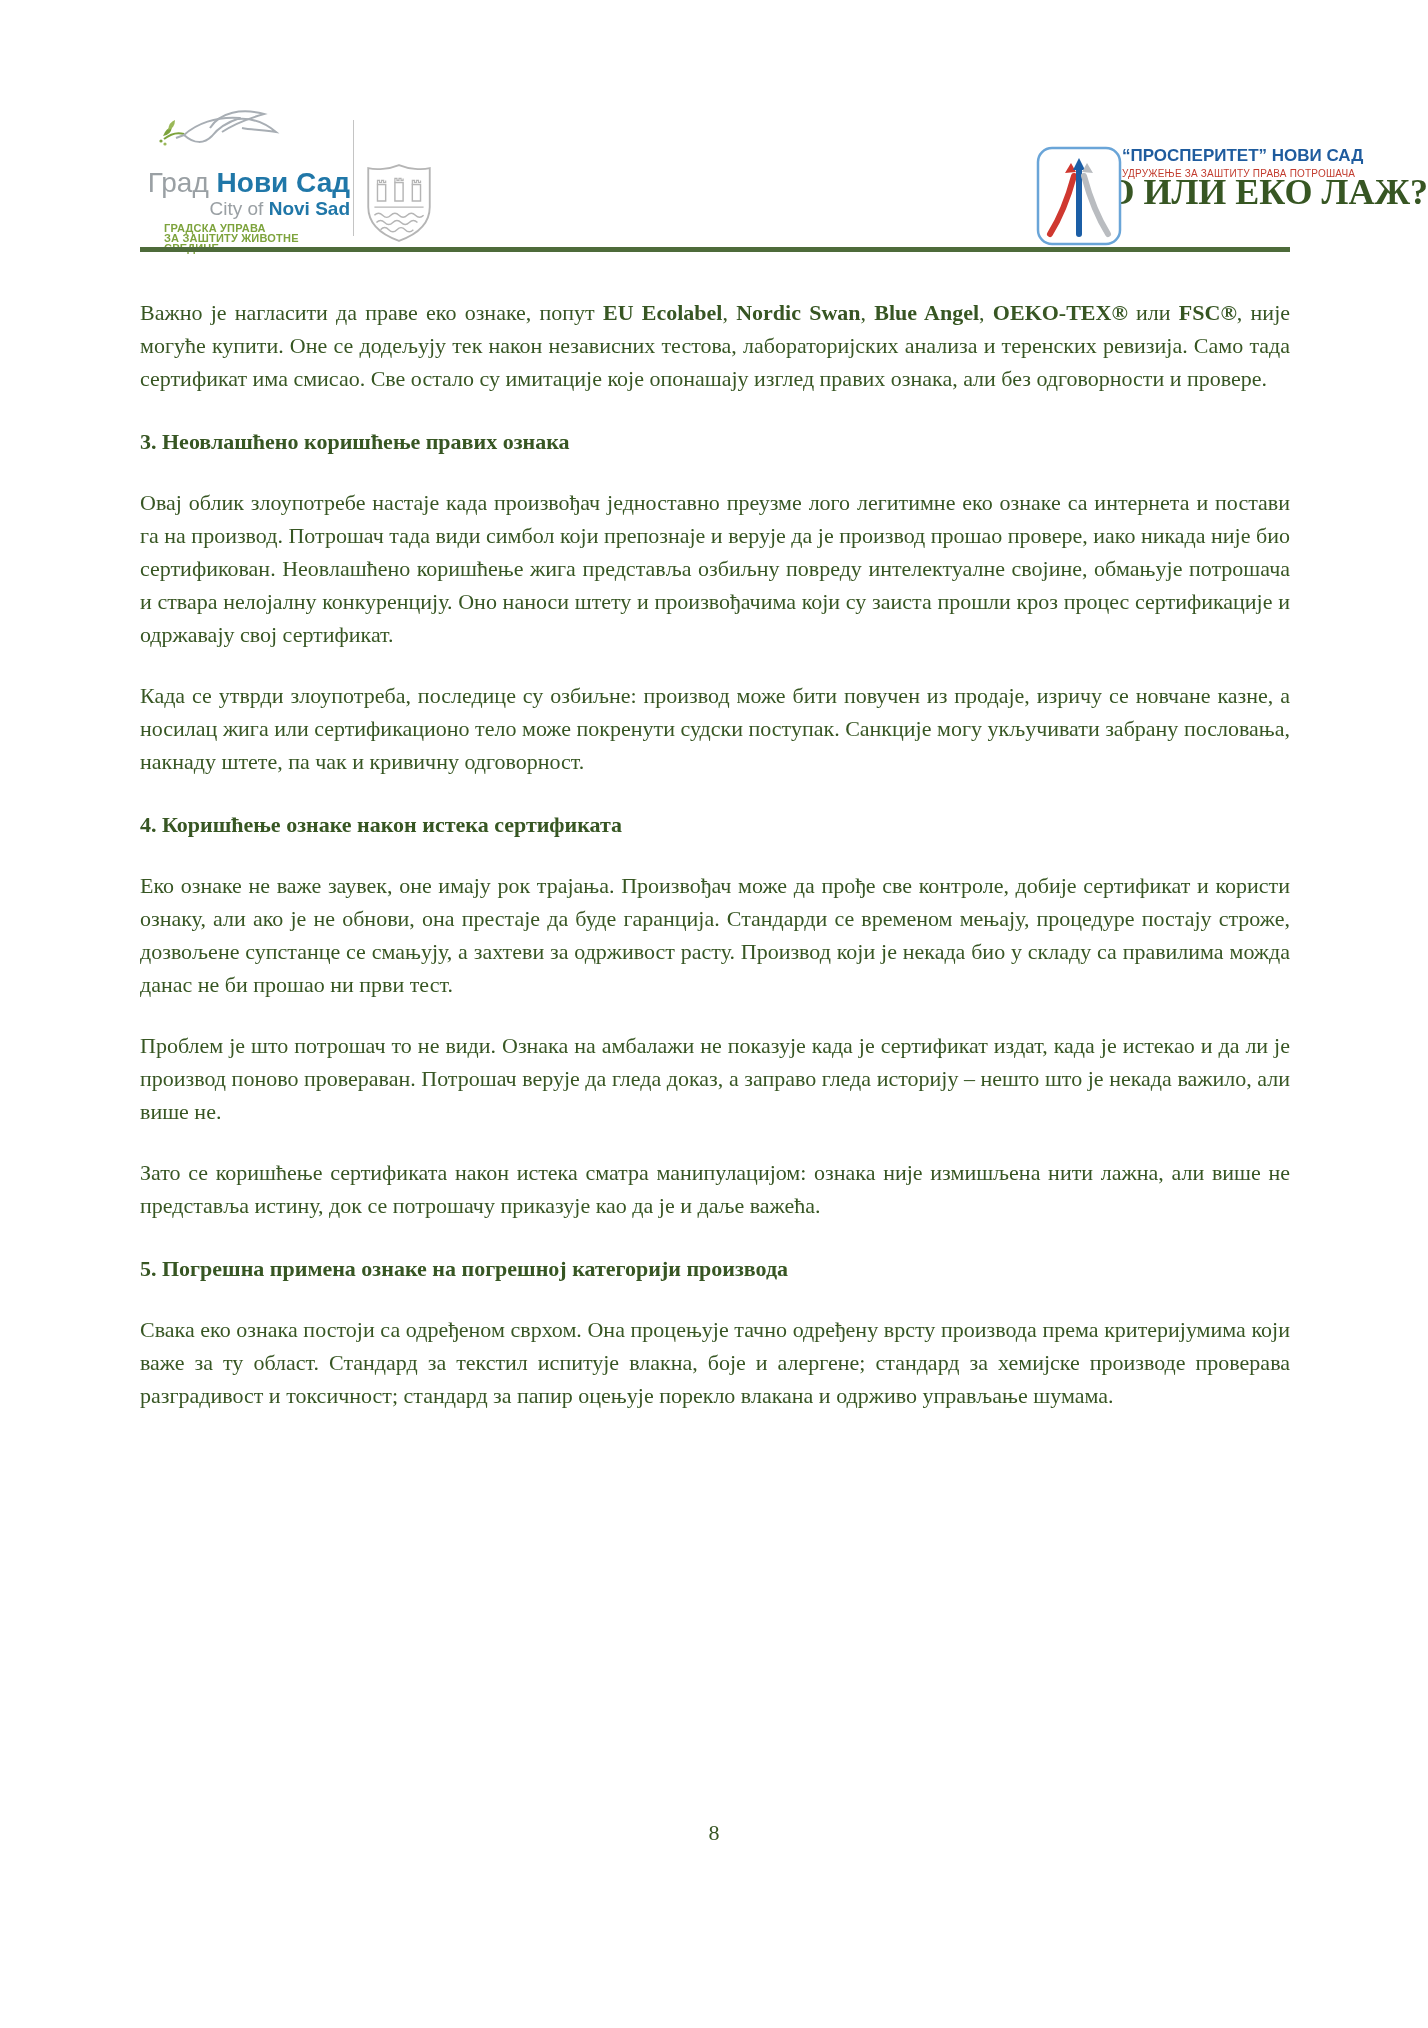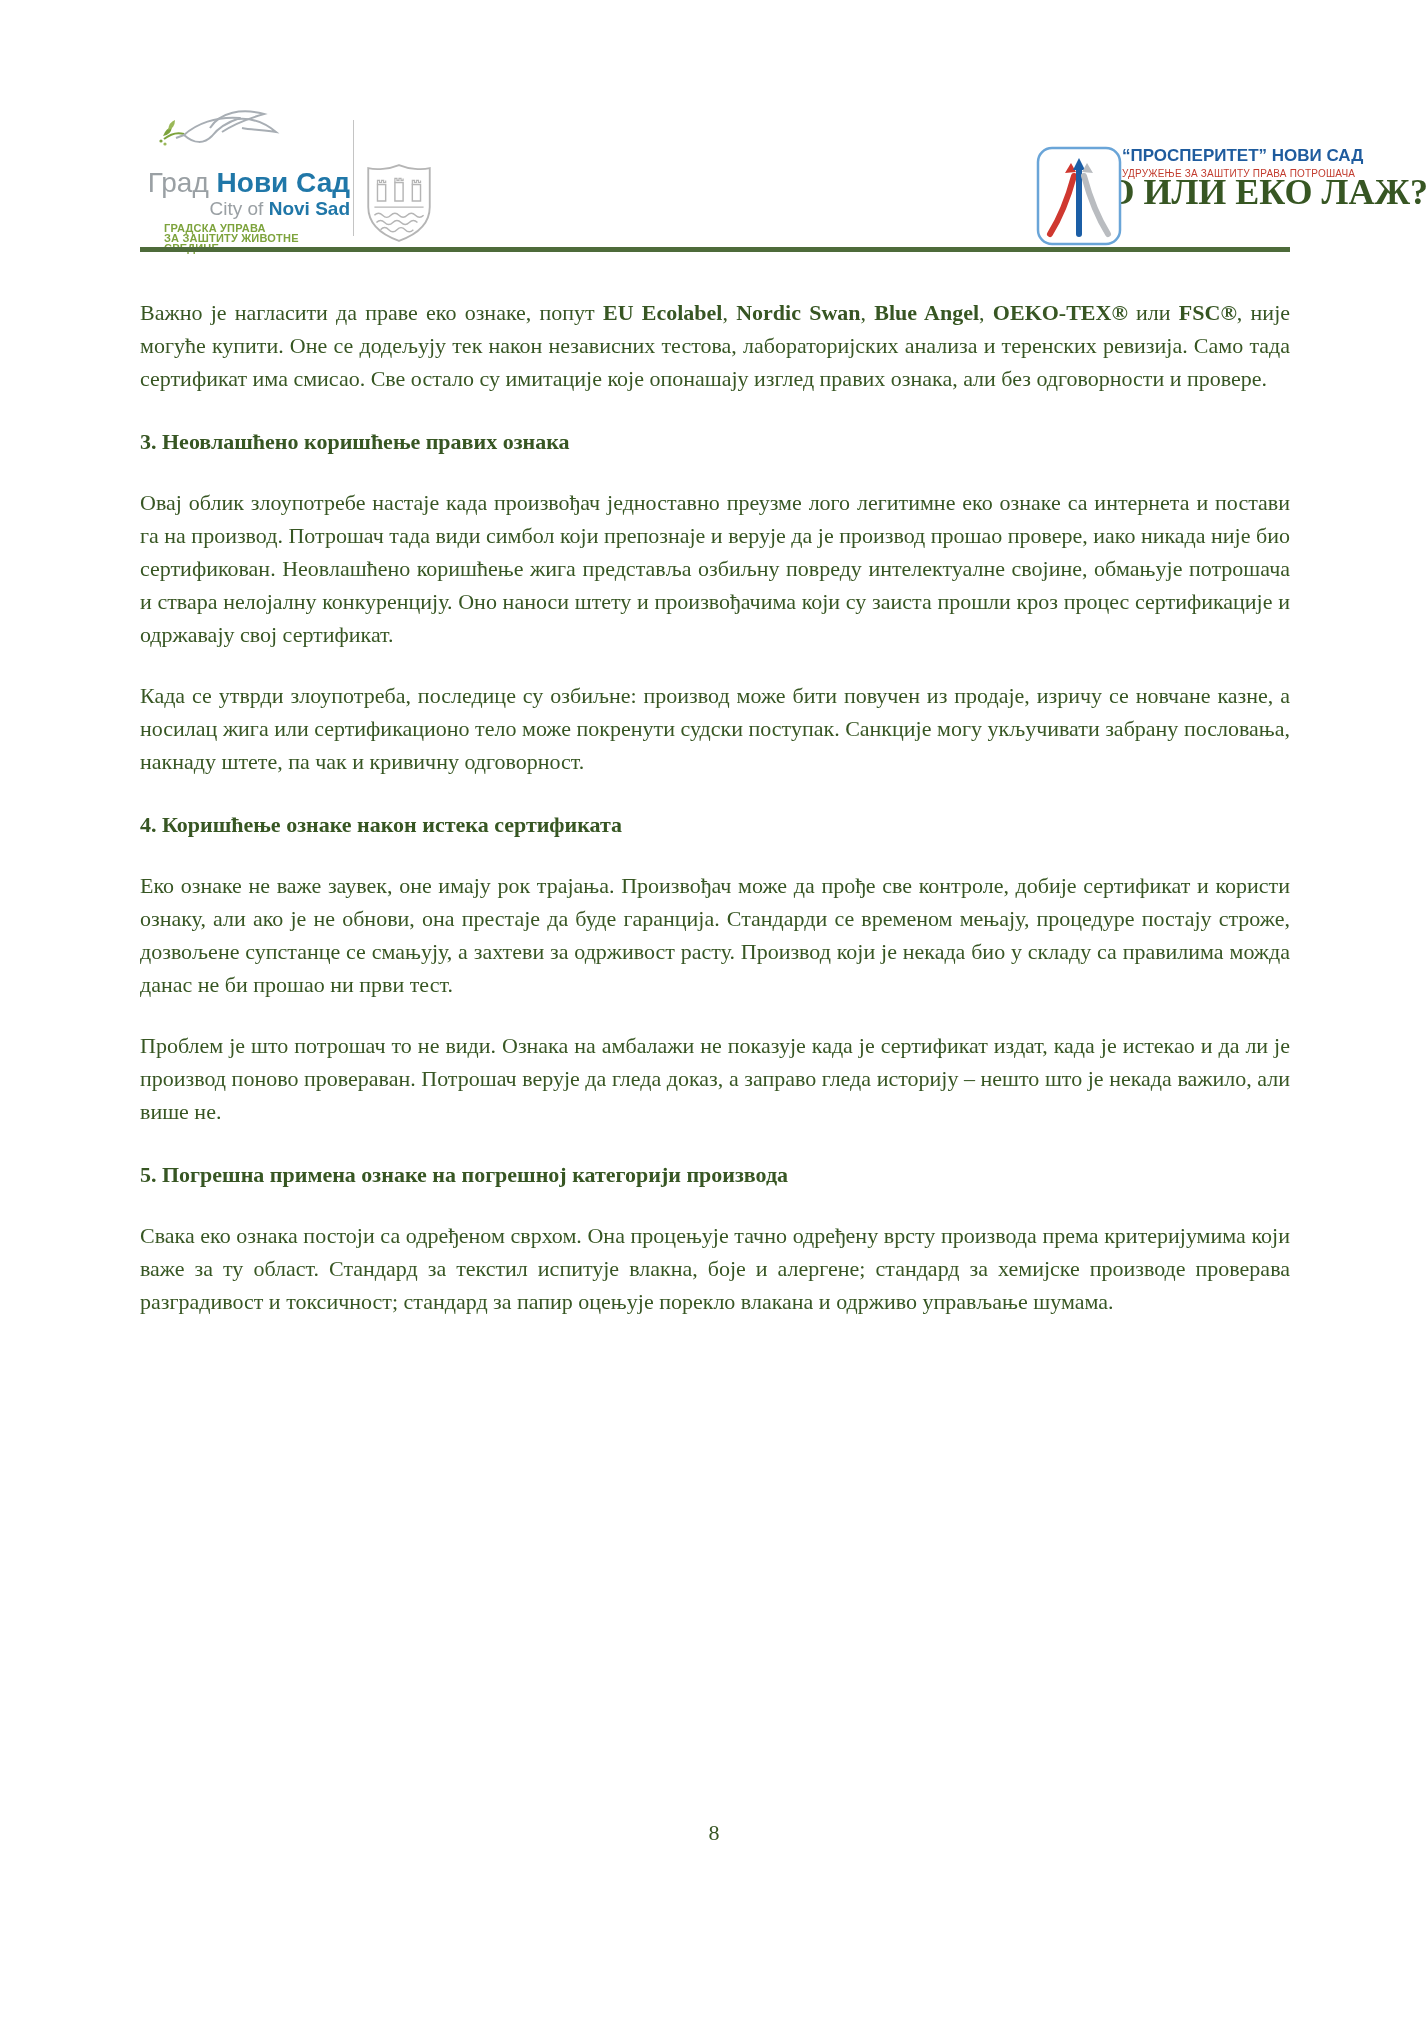--- a/index.html
+++ b/index.html
@@ -108,19 +108,20 @@
   <main>
     <p><span>Важно је нагласити да праве еко ознаке, попут </span><b>EU Ecolabel</b><span>, </span><b>Nordic Swan</b><span>, </span><b>Blue Angel</b><span>, </span><b>OEKO-TEX®</b><span> или </span><b>FSC®</b><span>, није могуће купити. Оне се додељују тек након независних тестова, лабораторијских анализа и теренских ревизија. Само тада сертификат има смисао. Све остало су имитације које опонашају изглед правих ознака, али без одговорности и провере.</span></p>
 
     <p class="h">3. Неовлашћено коришћење правих ознака</p>
     <p>Овај облик злоупотребе настаје када произвођач једноставно преузме лого легитимне еко ознаке са интернета и постави га на производ. Потрошач тада види симбол који препознаје и верује да је производ прошао провере, иако никада није био сертификован. Неовлашћено коришћење жига представља озбиљну повреду интелектуалне својине, обмањује потрошача и ствара нелојалну конкуренцију. Оно наноси штету и произвођачима који су заиста прошли кроз процес сертификације и одржавају свој сертификат.</p>
     <p>Када се утврди злоупотреба, последице су озбиљне: производ може бити повучен из продаје, изричу се новчане казне, а носилац жига или сертификационо тело може покренути судски поступак. Санкције могу укључивати забрану пословања, накнаду штете, па чак и кривичну одговорност.</p>
 
     <p class="h h-big">4. Коришћење ознаке након истека сертификата</p>
     <p>Еко ознаке не важе заувек, оне имају рок трајања. Произвођач може да прође све контроле, добије сертификат и користи ознаку, али ако је не обнови, она престаје да буде гаранција. Стандарди се временом мењају, процедуре постају строже, дозвољене супстанце се смањују, а захтеви за одрживост расту. Производ који је некада био у складу са правилима можда данас не би прошао ни први тест.</p>
     <p>Проблем је што потрошач то не види. Ознака на амбалажи не показује када је сертификат издат, када је истекао и да ли је производ поново провераван. Потрошач верује да гледа доказ, а заправо гледа историју – нешто што је некада важило, али више не.</p>
+    <p>Зато се коришћење сертификата након истека сматра манипулацијом: ознака није измишљена нити лажна, али више не представља истину, док се потрошачу приказује као да је и даље важећа.</p>
 
     <p class="h h-big">5. Погрешна примена ознаке на погрешној категорији производа</p>
     <p>Свака еко ознака постоји са одређеном сврхом. Она процењује тачно одређену врсту производа према критеријумима који важе за ту област. Стандард за текстил испитује влакна, боје и алергене; стандард за хемијске производе проверава разградивост и токсичност; стандард за папир оцењује порекло влакана и одрживо управљање шумама.</p>
   </main>
 
   <div class="pageno">8</div>
 </div>
 
 </body></html>

